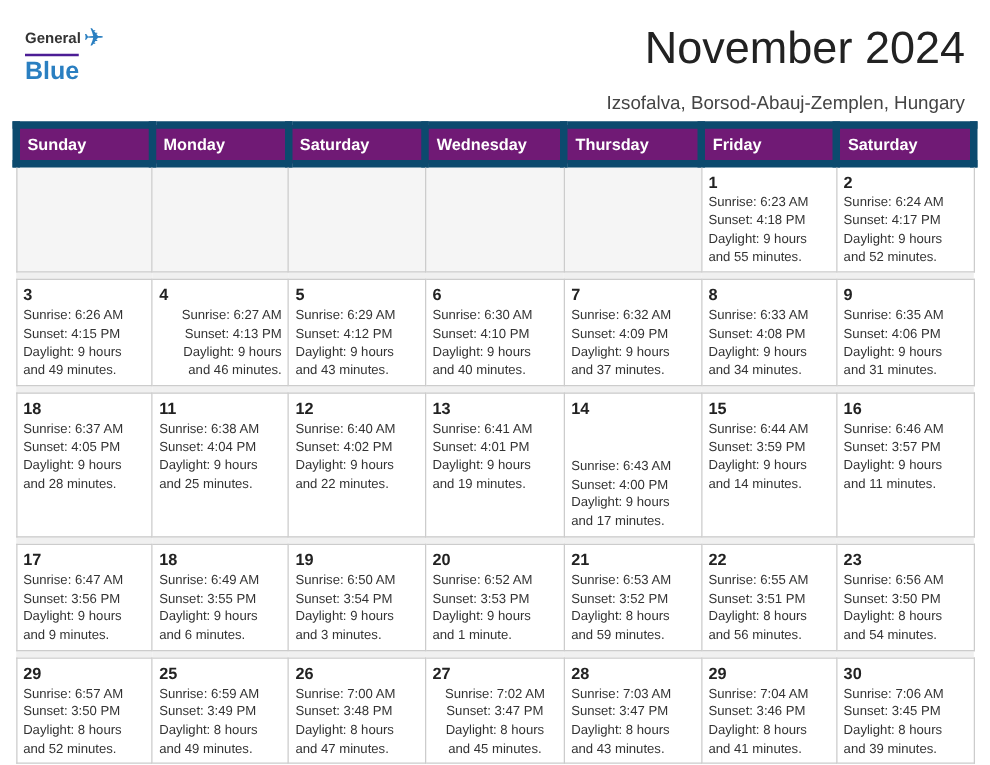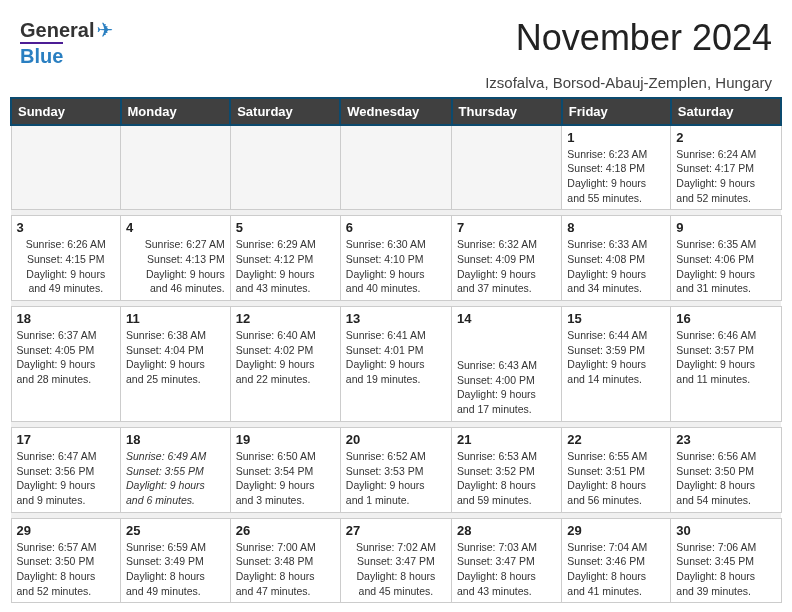--- a/index.html
+++ b/index.html
@@ -47,27 +47,27 @@
     .calendar {
       width: 100%;
       border-collapse: collapse;
       margin: 0 0 0 0;
       padding: 0 10px;
     }
     .calendar-wrap {
       padding: 0 10px 10px 10px;
     }
     .calendar th {
-      background: #404040;
+      background: #701a75;
       color: #fff;
       text-align: left;
       padding: 5px 6px;
       font-size: 13px;
       font-weight: bold;
-      border: 2px solid #0c4a6e;
+      border: 6px solid #0c4a6e;
     }
     .calendar td {
       vertical-align: top;
       border: 1px solid #ccc;
       padding: 4px 5px;
       width: 113px;
       min-height: 80px;
       font-size: 11px;
       color: #333;
       background: #fff;
@@ -95,21 +95,21 @@
     }
   </style>
 </head>
 <body>
 
 <div class="header">
   <div class="logo">
     <div class="logo-row">
       <div>
         <div class="logo-row">
-          <span class="logo-text" style="font-size:20px;font-weight:bold;color:#333;">General</span>
+          <span class="logo-text" style="font-size:12px;font-weight:bold;color:#333;">General</span>
           <span style="color:#2a7fc1;font-size:20px;margin-left:2px;">✈</span>
         </div>
         <div style="display:flex;align-items:center;">
           <span style="font-size:20px;font-weight:bold;color:#2a7fc1;border-top:2px solid #4c1d95;padding-top:1px;">Blue</span>
         </div>
       </div>
     </div>
   </div>
   <div class="title-block">
     <div class="main-title">November 2024</div>
@@ -157,21 +157,21 @@
           <td></td>
           <td></td>
           <td></td>
           <td></td>
           <td></td>
           <td></td>
         </tr>
         <tr>
           <td>
             <span class="day-num">3</span>
-            <div class="day-info" style="white-space: pre-line; text-align: center;">Sunrise: 6:26 AM
+            <div class="day-info" style="white-space: pre-line;">Sunrise: 6:26 AM
 Sunset: 4:15 PM
 Daylight: 9 hours
 and 49 minutes.</div>
           </td>
           <td>
             <span class="day-num">4</span>
             <div class="day-info" style="white-space: pre-line; text-align: right;">Sunrise: 6:27 AM
 Sunset: 4:13 PM
 Daylight: 9 hours
 and 46 minutes.</div>
@@ -284,21 +284,21 @@
         <tr>
           <td>
             <span class="day-num">17</span>
             <div class="day-info" style="white-space: pre-line;">Sunrise: 6:47 AM
 Sunset: 3:56 PM
 Daylight: 9 hours
 and 9 minutes.</div>
           </td>
           <td>
             <span class="day-num">18</span>
-            <div class="day-info" style="white-space: pre-line; font-style: italic;">Sunrise: 6:49 AM
+            <div class="day-info" style="white-space: pre-line;">Sunrise: 6:49 AM
 Sunset: 3:55 PM
 Daylight: 9 hours
 and 6 minutes.</div>
           </td>
           <td>
             <span class="day-num">19</span>
             <div class="day-info" style="white-space: pre-line;">Sunrise: 6:50 AM
 Sunset: 3:54 PM
 Daylight: 9 hours
 and 3 minutes.</div>

